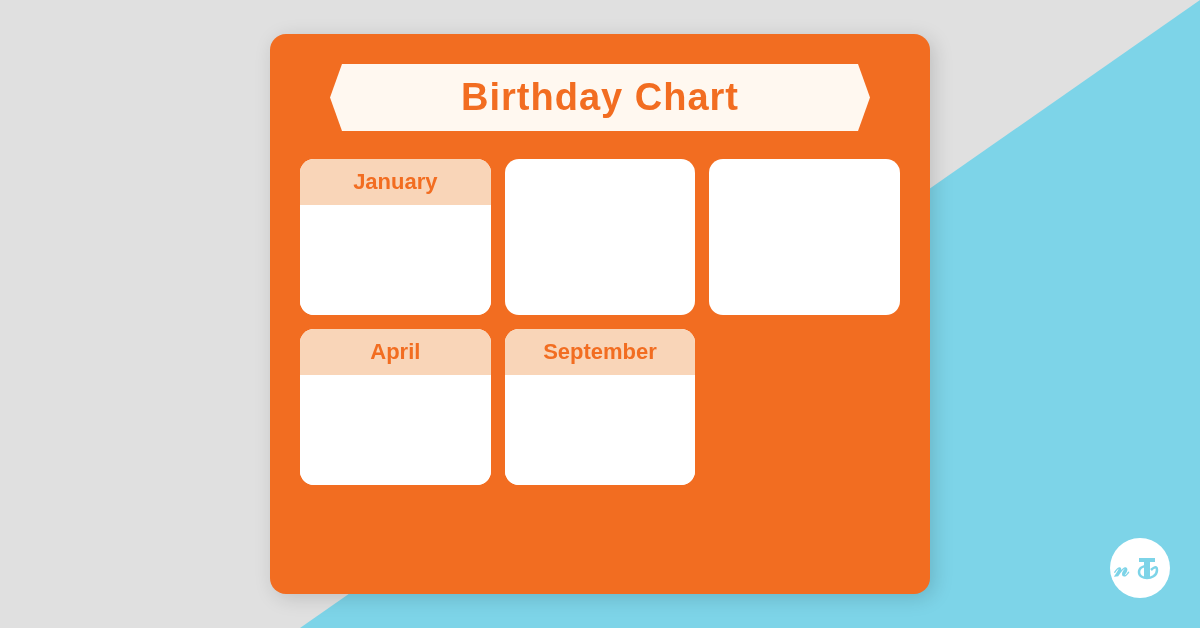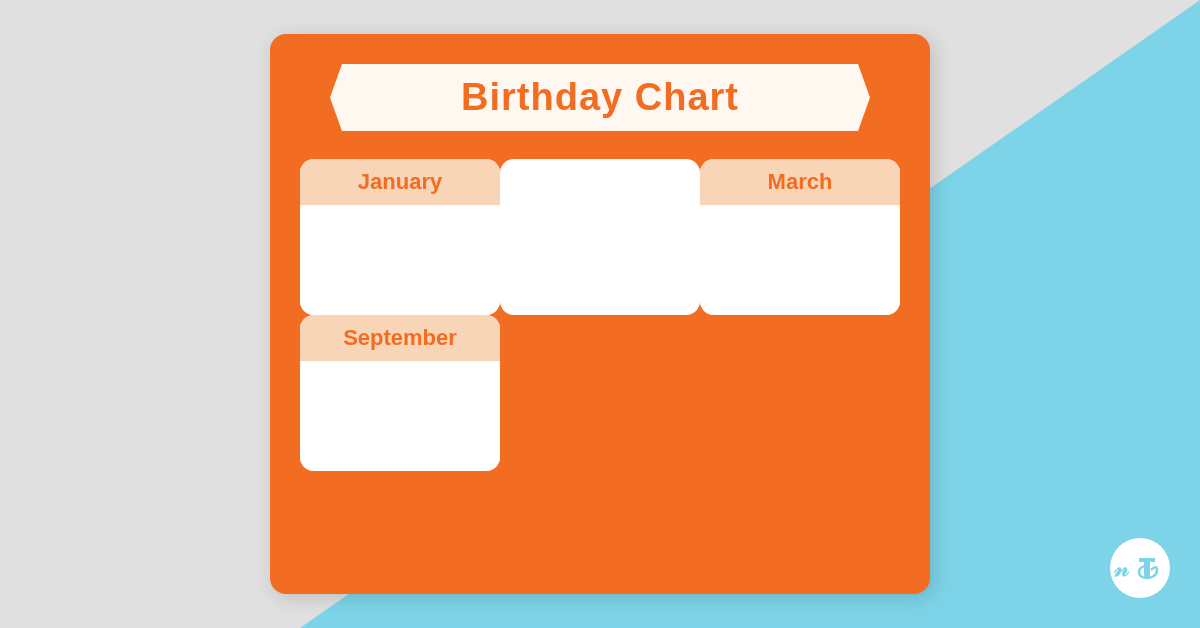--- a/index.html
+++ b/index.html
@@ -91,20 +91,21 @@
       font-size: 38px;
       font-weight: 900;
       letter-spacing: 1px;
       font-family: 'Arial Rounded MT Bold', 'Comic Sans MS', cursive, sans-serif;
     }
 
     
     .months-grid {
       display: grid;
       grid-template-columns: repeat(3, 1fr);
+      gap: 14px;
     }
 
     .month-box {
       background: white;
       border-radius: 14px;
       overflow: hidden;
       min-height: 150px;
       display: flex;
       flex-direction: column;
     }
@@ -153,21 +154,24 @@
 
     <div class="months-grid" id="months-container">
     <div class="month-box">
           <div class="month-header"><span class="month-name">January</span></div>
           <div class="month-body"></div>
         </div>
         <div class="month-box">
           <div class="month-body"></div>
         </div>
         <div class="month-box">
-          <div class="month-header"><span class="month-name">March</span></div>
+          <div class="month-body"></div>
+        </div>
+        <div class="month-box">
+          <div class="month-header"><span class="month-name">April</span></div>
           <div class="month-body"></div>
         </div>
         <div class="month-box">
           <div class="month-header"><span class="month-name">September</span></div>
           <div class="month-body"></div>
         </div>
       </div>
 
   </div>
 </div>

